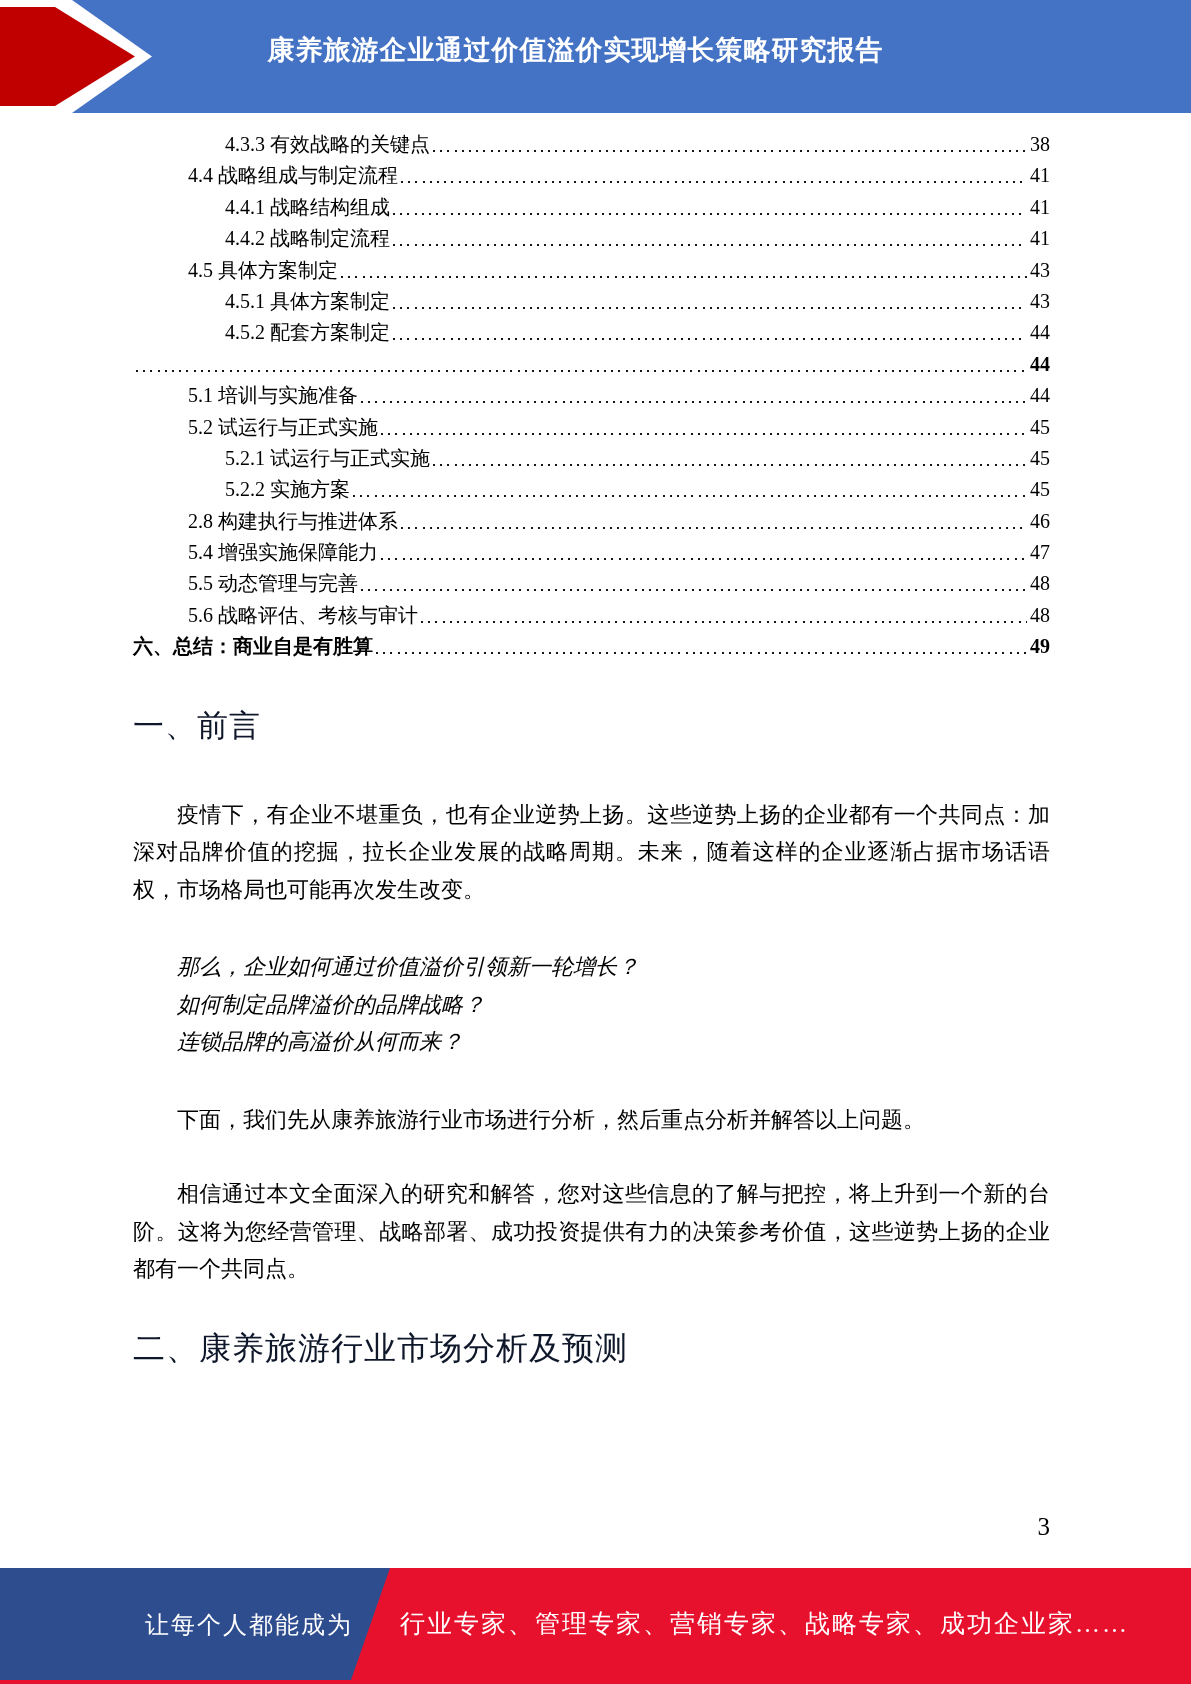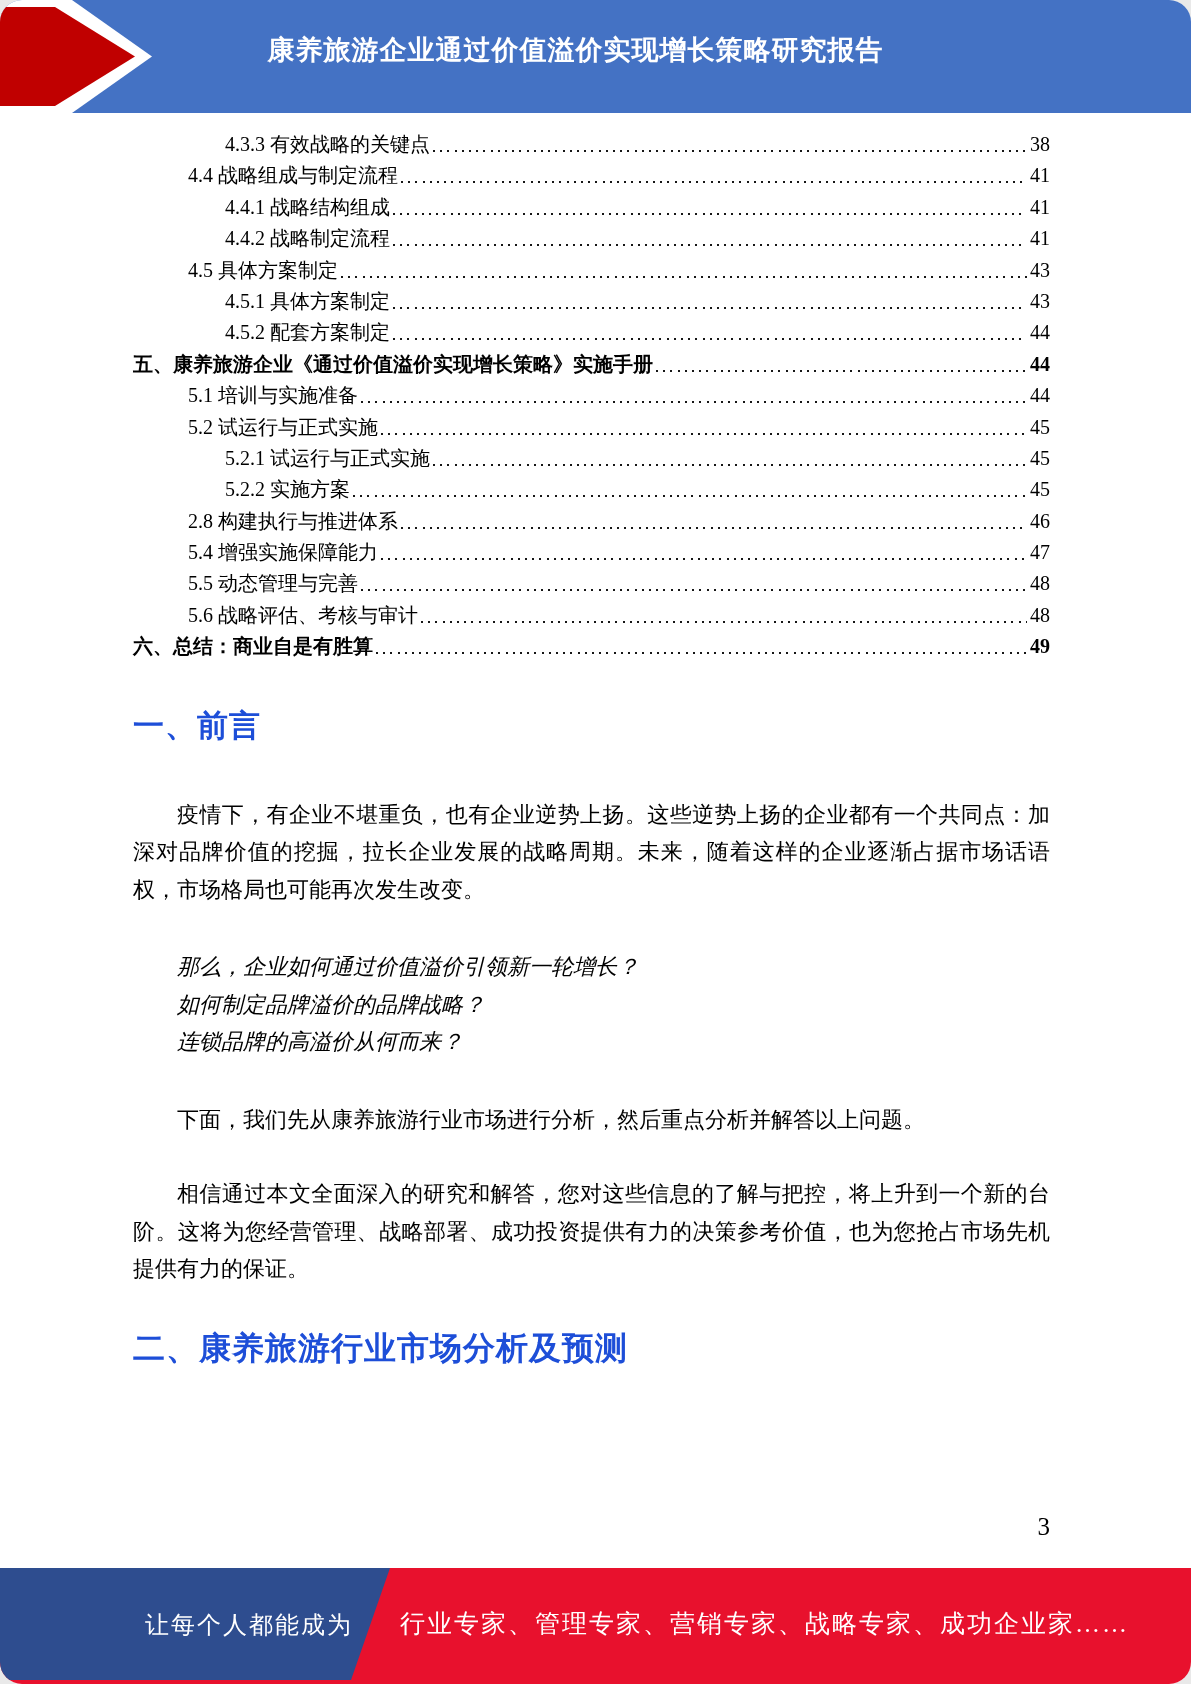--- a/index.html
+++ b/index.html
@@ -12,21 +12,20 @@
   *{margin:0;padding:0;box-sizing:border-box;}
   html,body{background:#e9e9e9;}
   .page{
     position:relative;
     width:1191px;height:1684px;
     margin:0 auto;
     background:#ffffff;
     overflow:hidden;
     font-family:"Liberation Serif","DejaVu Serif",serif;
     color:var(--text_black);
-    border-radius:22px;
   }
 
   
   .hdr{
     position:absolute;top:0;left:0;width:1191px;height:113px;
     background:var(--header_blue);
   }
   .hdr-arrow{position:absolute;left:0;top:0;}
   .hdr-title{
     position:absolute;left:0;top:0;width:100%;height:100%;
@@ -48,21 +47,21 @@
   .toc-label{flex:0 0 auto;}
   .leader{
     flex:1 1 auto;height:100%;margin:0 3px;
     background:repeating-linear-gradient(to right,#161616 0 2px,transparent 2px 7.2px) left 21px / 100% 2.2px no-repeat;
   }
   .toc-page{flex:0 0 auto;}
 
   
   .h-big{
     font-family:"Liberation Sans","DejaVu Sans",sans-serif;
-    font-weight:bold;font-size:31px;line-height:40px;color:#1d4ed8;
+    font-weight:normal;font-size:31px;line-height:40px;color:#0f172a;
     letter-spacing:1px;
   }
   .h1{margin-top:43px;}
   .h2{margin-top:37px;font-size:32px;line-height:46px;}
   .para{
     font-size:22px;line-height:37.5px;text-align:justify;
     text-indent:2em;
   }
   .p1{margin-top:50px;}
   .qblock{margin-top:40px;font-style:italic;}
@@ -139,21 +138,20 @@
           <span class="toc-label">4.5.1  具体方案制定</span>
           <span class="leader"></span>
           <span class="toc-page">43</span>
         </div>
       <div class="toc-row lv2">
           <span class="toc-label">4.5.2  配套方案制定</span>
           <span class="leader"></span>
           <span class="toc-page">44</span>
         </div>
       <div class="toc-row lv0 b">
-          <span class="toc-label">五、康养旅游企业《通过价值溢价实现增长策略》实施手册</span>
           <span class="leader"></span>
           <span class="toc-page">44</span>
         </div>
       <div class="toc-row lv1">
           <span class="toc-label">5.1  培训与实施准备</span>
           <span class="leader"></span>
           <span class="toc-page">44</span>
         </div>
       <div class="toc-row lv1">
           <span class="toc-label">5.2  试运行与正式实施</span>
@@ -201,21 +199,21 @@
 
     <p class="para p1">疫情下，有企业不堪重负，也有企业逆势上扬。这些逆势上扬的企业都有一个共同点：加深对品牌价值的挖掘，拉长企业发展的战略周期。未来，随着这样的企业逐渐占据市场话语权，市场格局也可能再次发生改变。</p>
 
     <div class="qblock">
       <p class="para">那么，企业如何通过价值溢价引领新一轮增长？</p>
       <p class="para">如何制定品牌溢价的品牌战略？</p>
       <p class="para">连锁品牌的高溢价从何而来？</p>
     </div>
 
     <p class="para p2">下面，我们先从康养旅游行业市场进行分析，然后重点分析并解答以上问题。</p>
-    <p class="para p3">相信通过本文全面深入的研究和解答，您对这些信息的了解与把控，将上升到一个新的台阶。这将为您经营管理、战略部署、成功投资提供有力的决策参考价值，也为您抢占市场先机提供有力的保证。</p>
+    <p class="para p3">相信通过本文全面深入的研究和解答，您对这些信息的了解与把控，将上升到一个新的台阶。这将为您经营管理、战略部署、成功投资提供有力的决策参考价值，这些逆势上扬的企业都有一个共同点。</p>
 
     <div class="h-big h2">二、康养旅游行业市场分析及预测</div>
 
     <div class="pageno">3</div>
   </div>
 
   <div class="ftr">
     <div class="ftr-blue"></div>
     <div class="ftr-left">让每个人都能成为</div>
     <div class="ftr-right">行业专家、管理专家、营销专家、战略专家、成功企业家……</div>

